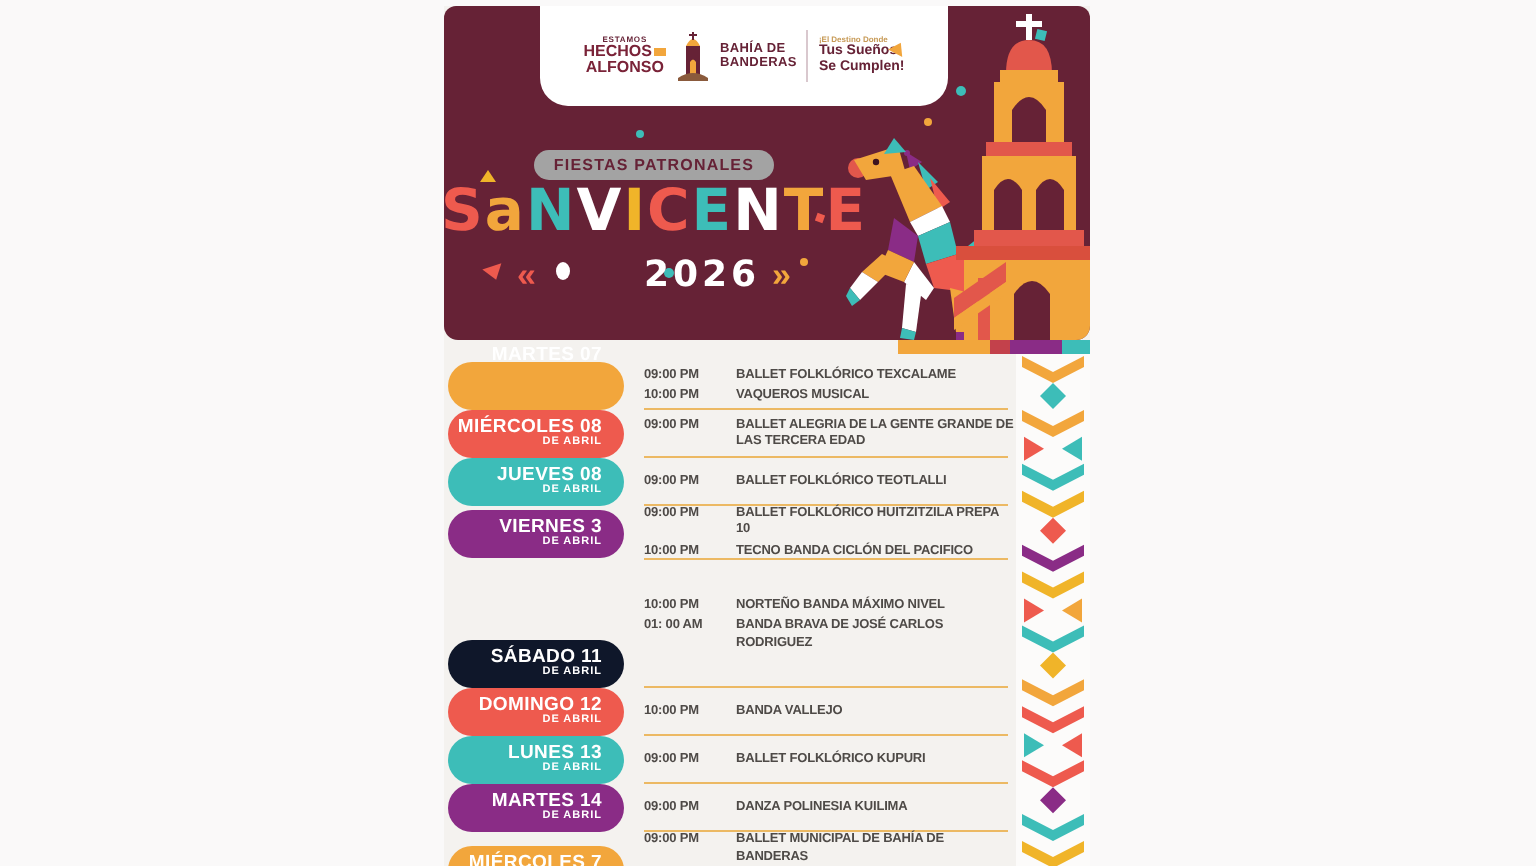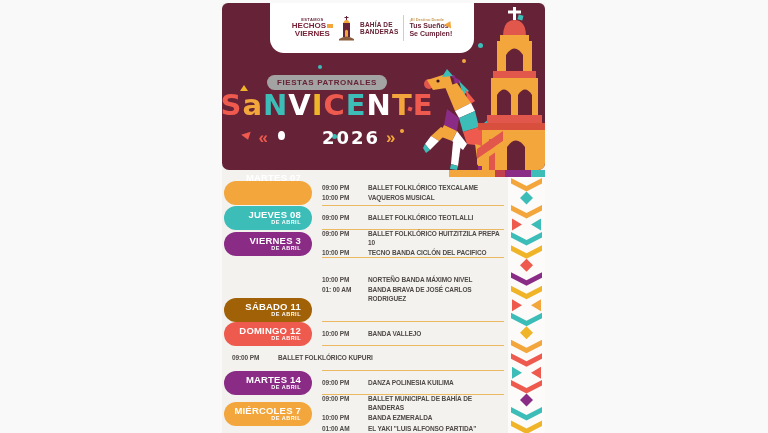--- a/index.html
+++ b/index.html
@@ -73,21 +73,21 @@
 
 <div class="stage">
   <div class="poster">
 
     <div class="header">
 
       <div class="logo-banner">
         <div class="brand-left">
           <span class="tiny">ESTAMOS</span>
           <span class="big"><span>HECHOS</span><span class="flag"></span></span>
-          <span class="big">VIERNES</span>
+          <span class="big">ALFONSO</span>
         </div>
         <svg width="17" height="26" viewBox="0 0 17 26">
           <rect x="5" y="8" width="7" height="14" fill="#662236"></rect>
           <path d="M5,8 Q8.5,1 12,8 Z" fill="#F2A63C"></path>
           <rect x="8" y="1" width="1" height="4" fill="#662236"></rect>
           <rect x="6.5" y="2" width="4" height="1" fill="#662236"></rect>
           <path d="M7,22 v-6 q1.5,-2.5 3,0 v6 z" fill="#F2A63C"></path>
           <path d="M1,24 Q8.5,19 16,24 L16,25.5 L1,25.5 Z" fill="#8A5A3C"></path>
         </svg>
         <div class="brand-mid">
@@ -204,20 +204,32 @@
               <span class="time">09:00 PM</span>
               <span class="event">BALLET FOLKLÓRICO TEXCALAME</span>
             </div>
             <div class="line">
               <span class="time">10:00 PM</span>
               <span class="event">VAQUEROS MUSICAL</span>
             </div>
           </div>
   </div>
 
+  <div class="row">
+    <div class="pill" style="background: rgb(238, 90, 78);">
+      <span class="day">MIÉRCOLES 08</span>
+      <span class="month">DE ABRIL</span>
+    </div>
+    <div class="lines">
+            <div class="line">
+              <span class="time">09:00 PM</span>
+              <span class="event">BALLET ALEGRIA DE LA GENTE GRANDE DE LAS TERCERA EDAD</span>
+            </div>
+          </div>
+  </div>
 
   <div class="row">
     <div class="pill" style="background: rgb(61, 189, 184);">
       <span class="day">JUEVES 08</span>
       <span class="month">DE ABRIL</span>
     </div>
     <div class="lines">
             <div class="line">
               <span class="time">09:00 PM</span>
               <span class="event">BALLET FOLKLÓRICO TEOTLALLI</span>
@@ -236,21 +248,21 @@
               <span class="event">BALLET FOLKLÓRICO HUITZITZILA PREPA 10</span>
             </div>
             <div class="line">
               <span class="time">10:00 PM</span>
               <span class="event">TECNO BANDA CICLÓN DEL PACIFICO</span>
             </div>
           </div>
   </div>
 
   <div class="row">
-    <div class="pill" style="background: #a16207; margin-top: 40px;">
+    <div class="pill" style="background: #0f172a; margin-top: 40px;">
       <span class="day">SÁBADO 11</span>
       <span class="month">DE ABRIL</span>
     </div>
     <div class="lines">
             <div class="line">
               <span class="time">10:00 PM</span>
               <span class="event">NORTEÑO BANDA MÁXIMO NIVEL</span>
             </div>
             <div class="line">
               <span class="time">01: 00 AM</span>
@@ -266,20 +278,24 @@
     </div>
     <div class="lines">
             <div class="line">
               <span class="time">10:00 PM</span>
               <span class="event">BANDA VALLEJO</span>
             </div>
           </div>
   </div>
 
   <div class="row">
+    <div class="pill" style="background: rgb(61, 189, 184);">
+      <span class="day">LUNES 13</span>
+      <span class="month">DE ABRIL</span>
+    </div>
     <div class="lines">
             <div class="line">
               <span class="time">09:00 PM</span>
               <span class="event">BALLET FOLKLÓRICO KUPURI</span>
             </div>
           </div>
   </div>
 
   <div class="row">
     <div class="pill" style="background: rgb(138, 44, 134);">

